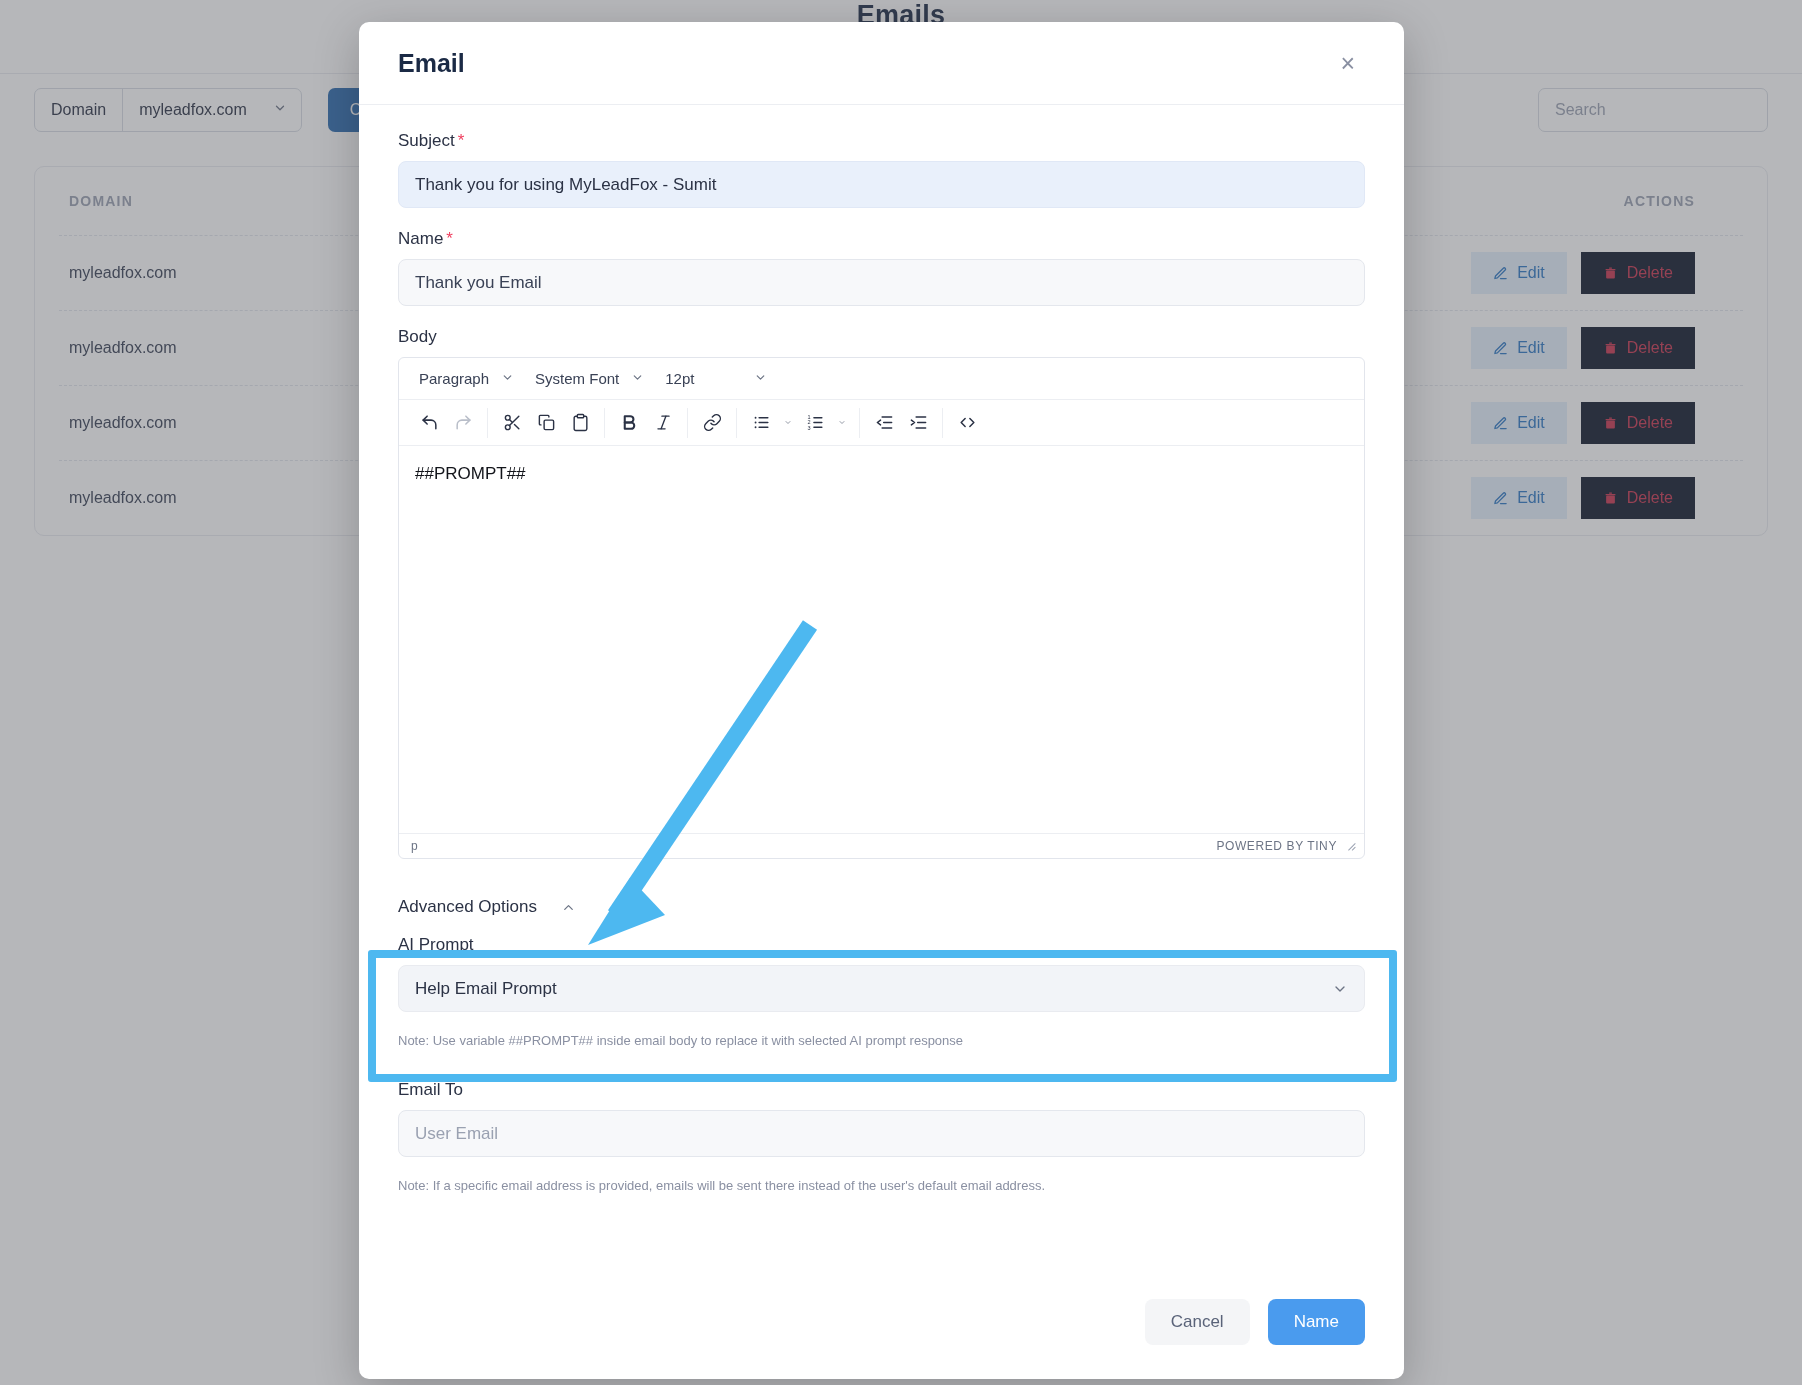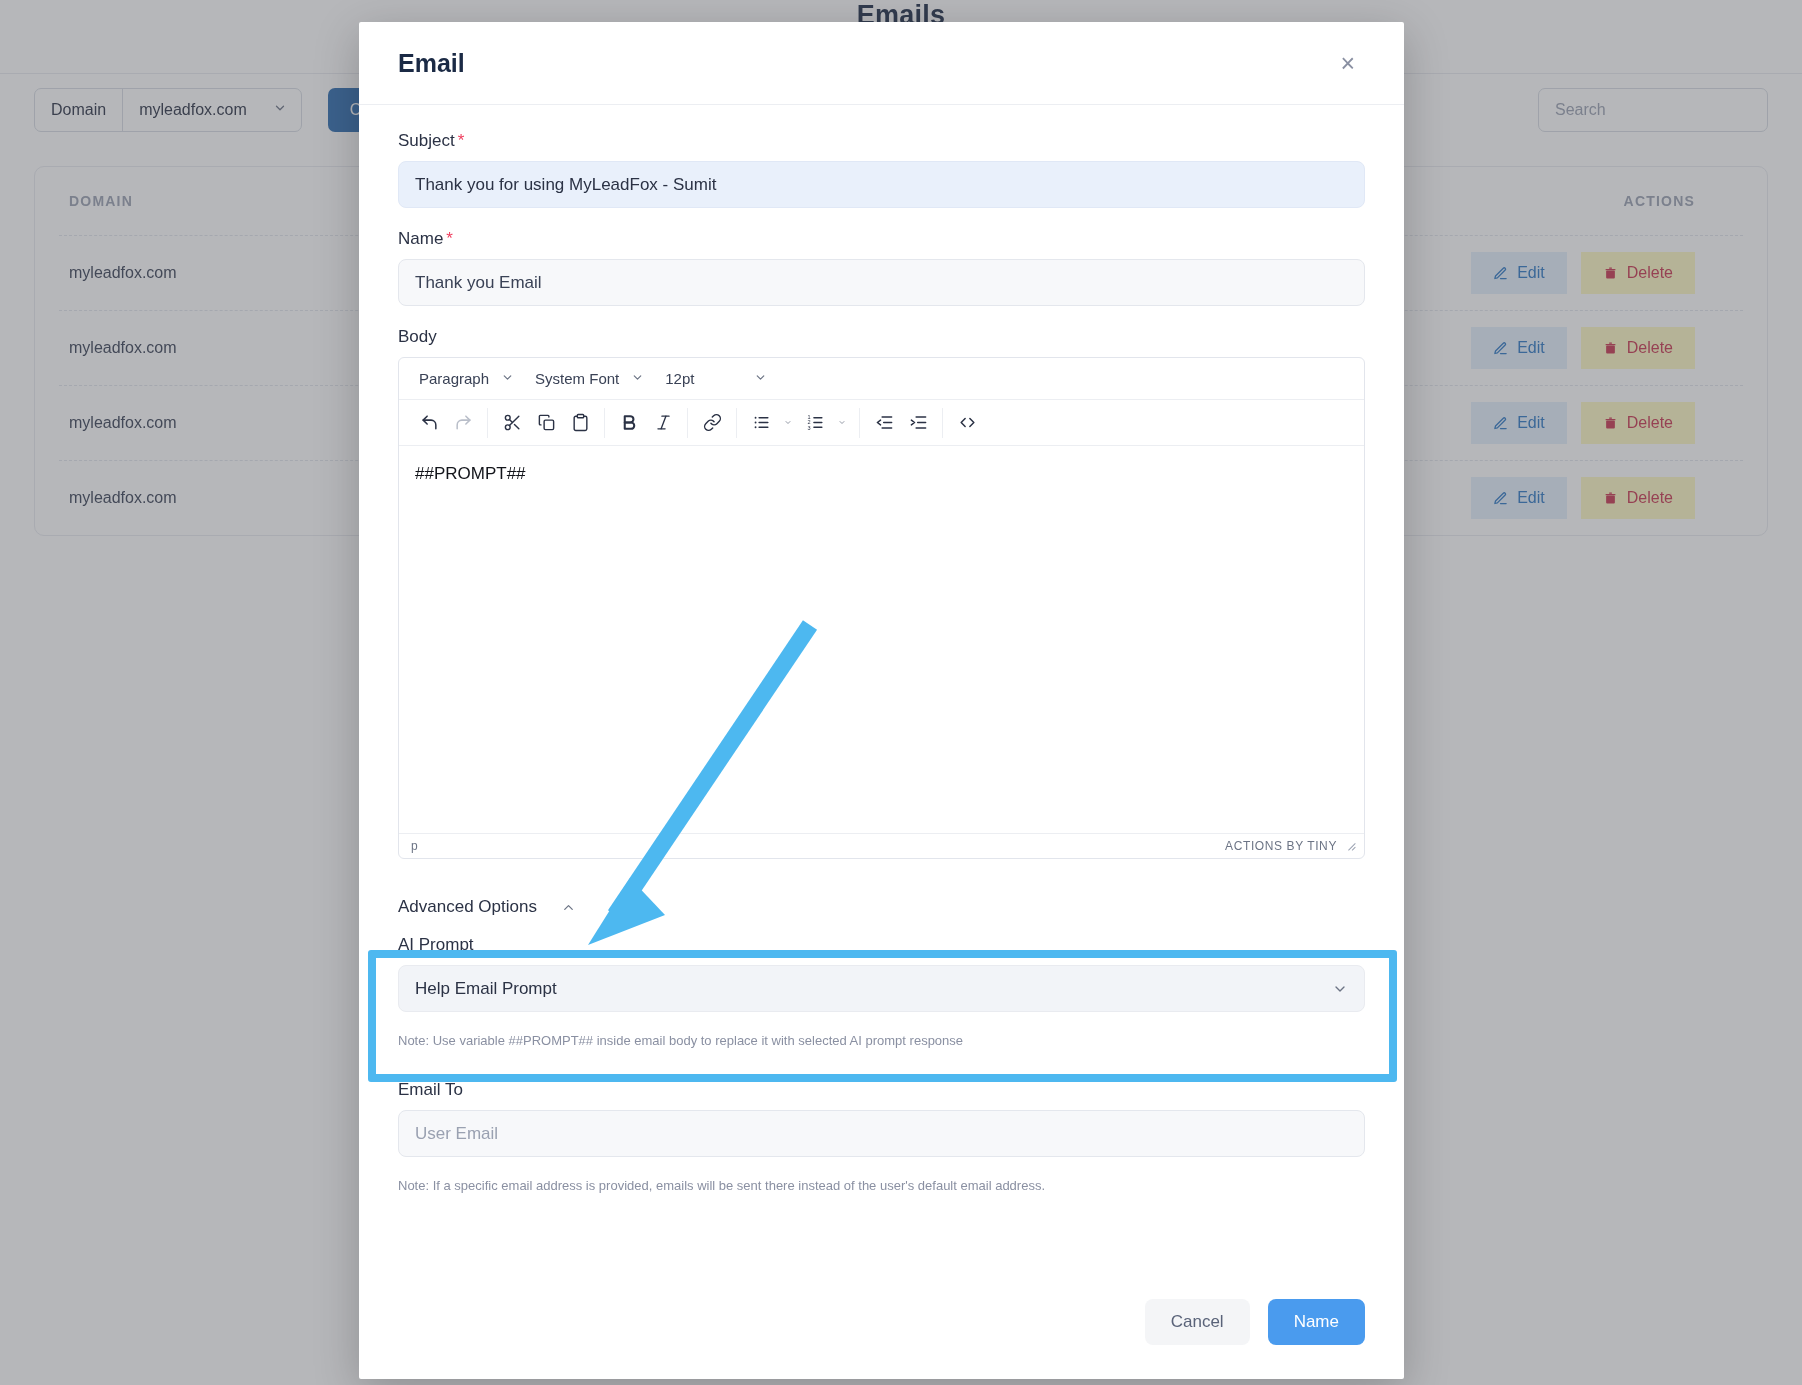--- a/index.html
+++ b/index.html
@@ -83,37 +83,37 @@
   }
   .bg-table tr:last-child td { border-bottom: none; }
   .row-actions { display: flex; gap: 14px; justify-content: flex-end; padding-right: 38px; }
   .pill {
     display: inline-flex; align-items: center; gap: 9px;
     border: none; border-radius: 0;
     height: 42px; padding: 0 22px;
     font-size: 16px; font-family: inherit; cursor: pointer;
   }
   .pill-edit { background: #e3effb; color: #2b77c4; }
-  .pill-delete { background: #fef9c3; color: #c8354f; }
+  .pill-delete { background: #0f172a; color: #c8354f; }
   .pill svg { display: block; }
 
   
   #dim-overlay {
     position: absolute; inset: 0;
     background: rgba(80, 83, 90, 0.42);
     z-index: 2;
   }
 
   
   #modal {
     position: absolute;
     left: 359px; top: 22px;
     width: 1045px; height: 1357px;
     background: #ffffff;
-    border-radius: 2px;
+    border-radius: 10px;
     box-shadow: 0 12px 46px rgba(0,0,0,.22);
     z-index: 3;
     display: flex; flex-direction: column;
   }
   .modal-head {
     height: 83px; flex: 0 0 83px;
     display: flex; align-items: center; justify-content: space-between;
     padding: 0 39px 0 39px;
     border-bottom: 1px solid #eceef2;
   }
@@ -589,21 +589,21 @@
             </button>
           </div>
 
         </div>
 
         <div class="editor-canvas">##PROMPT##</div>
 
         <div class="editor-status">
           <span>p</span>
           <span class="status-right">
-            <span class="status-brand">ACTIONS BY TINY</span>
+            <span class="status-brand">POWERED BY TINY</span>
             <span class="resize-handle">
               <svg width="11" height="11" viewBox="0 0 12 12" fill="none" stroke="currentColor" stroke-width="1.1" stroke-linecap="round">
                   <line x1="11" y1="4" x2="4" y2="11"></line>
                   <line x1="11" y1="8" x2="8" y2="11"></line>
                 </svg>
             </span>
           </span>
         </div>
       </div>
     </div>

